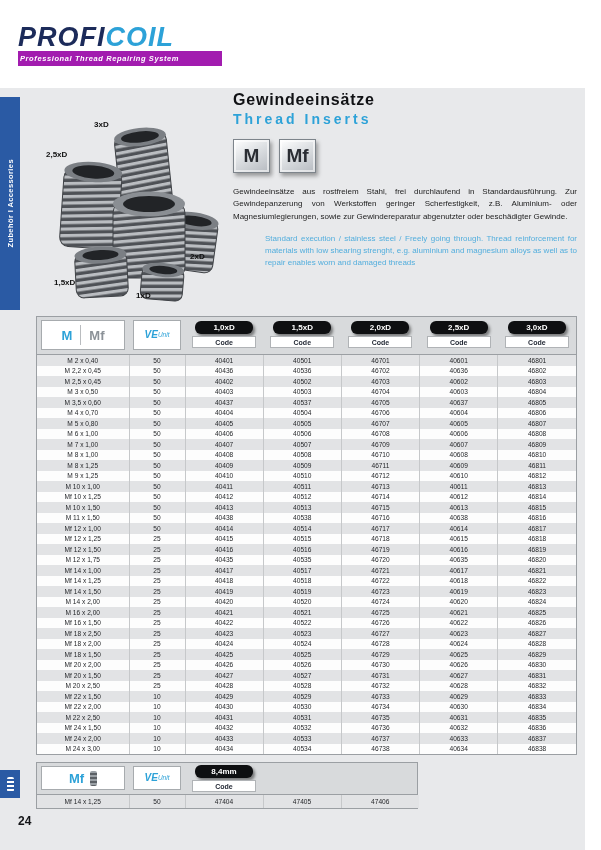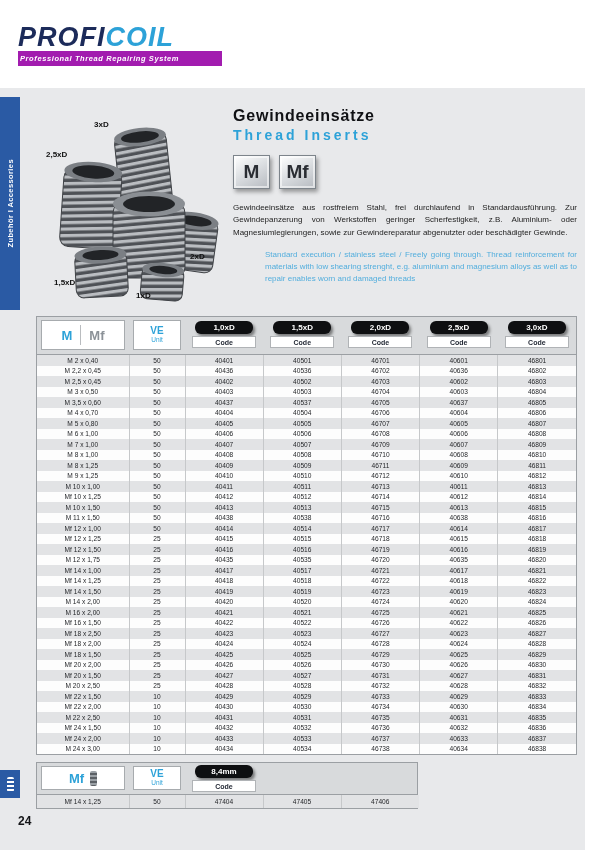--- a/index.html
+++ b/index.html
@@ -32,21 +32,21 @@
   .photo { position:absolute; left:36px; top:100px; width:196px; height:210px; }
   .photo svg { position:absolute; left:0; top:0; }
   .photo-label { position:absolute; font-size:8px; font-weight:bold; color:#111; }
   .pl-3xd { left:58px; top:20px; }
   .pl-25xd { left:10px; top:50px; }
   .pl-2xd { left:154px; top:152px; }
   .pl-15xd { left:18px; top:178px; }
   .pl-1xd { left:100px; top:191px; }
 
   
-  .intro { position:absolute; left:233px; top:107px; width:344px; }
+  .intro { position:absolute; left:233px; top:91px; width:344px; }
   .title-de { font-size:16px; font-weight:800; letter-spacing:0.8px; color:#101114; }
   .title-en { font-size:14px; font-weight:800; letter-spacing:3px; color:#2da2d8; margin-top:2px; }
   .badge-row { display:flex; gap:9px; margin-top:12px; }
   .spec-badge { width:37px; height:34px; display:flex; align-items:center; justify-content:center;
                 font-weight:800; font-size:19px; color:#2a2d33; border:1px solid #7d848b;
                 background:linear-gradient(150deg,#ffffff 0%,#dde0e3 45%,#b6bac0 100%);
                 box-shadow:2px 3px 4px rgba(0,0,0,.35), inset 0 0 0 2px rgba(255,255,255,.55); }
   .desc-de { margin-top:13px; font-size:8px; line-height:1.55; color:#1c1c1c; text-align:justify; }
   .desc-en { margin-top:10px; font-size:8px; line-height:1.5; color:#53aedd; text-align:justify;margin-left:32px; }
 
@@ -59,21 +59,21 @@
   .main-tbl .thead { height:38px; }
   .bot-tbl  .thead { height:32px; }
   .h-size { width:92px; } .h-ve { width:56px; }
   .main-tbl .h-col { width:78.2px; } .bot-tbl .h-col { width:78px; }
 
   .hbox { margin:3px 2px 3px 4px; background:#ffffff; border:1px solid #a7abae;
           display:flex; align-items:center; justify-content:center; }
   .h-size .m-label { font-size:13px; font-weight:800; color:#2da2d8; }
   .h-size .mf-label { font-size:13px; font-weight:800; color:#8b9197; }
   .h-size .divider { width:1px; height:70%; background:#b9bcbf; margin:0 8px; }
-  .h-ve .hbox-inner { display:flex; flex-direction:column; align-items:center; }
+  .h-ve .hbox-inner { display:flex; flex-direction:row; align-items:center;font-style:italic; }
   .ve-label { font-size:10px; font-weight:800; color:#2da2d8; line-height:10px; }
   .unit-label { font-size:6.5px; color:#2da2d8; line-height:8px; }
 
   .h-col { display:flex; flex-direction:column; align-items:center; }
   .size-badge { margin:4px auto 2px; width:58px; height:13px; line-height:13px; text-align:center;
                 background:#0e0f11; color:#ffffff; font-size:8px; font-weight:bold; border-radius:6px;
                 box-shadow:2px 2.5px 3px rgba(0,0,0,.45); }
   .code-head { width:64px; height:12px; line-height:11px; text-align:center; background:#ffffff;
                border:1px solid #b0b3b6; font-size:7px; font-weight:bold; color:#1e2430; }
 

